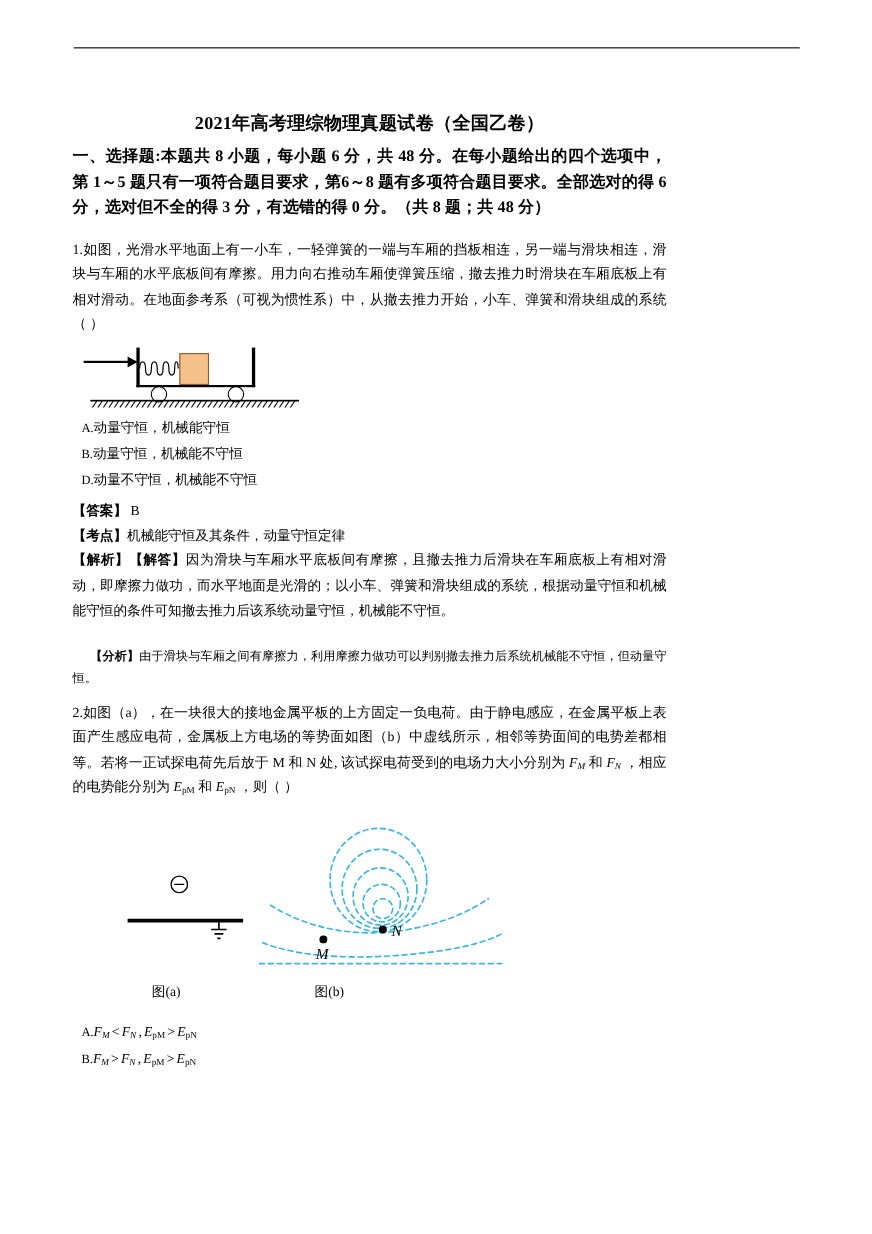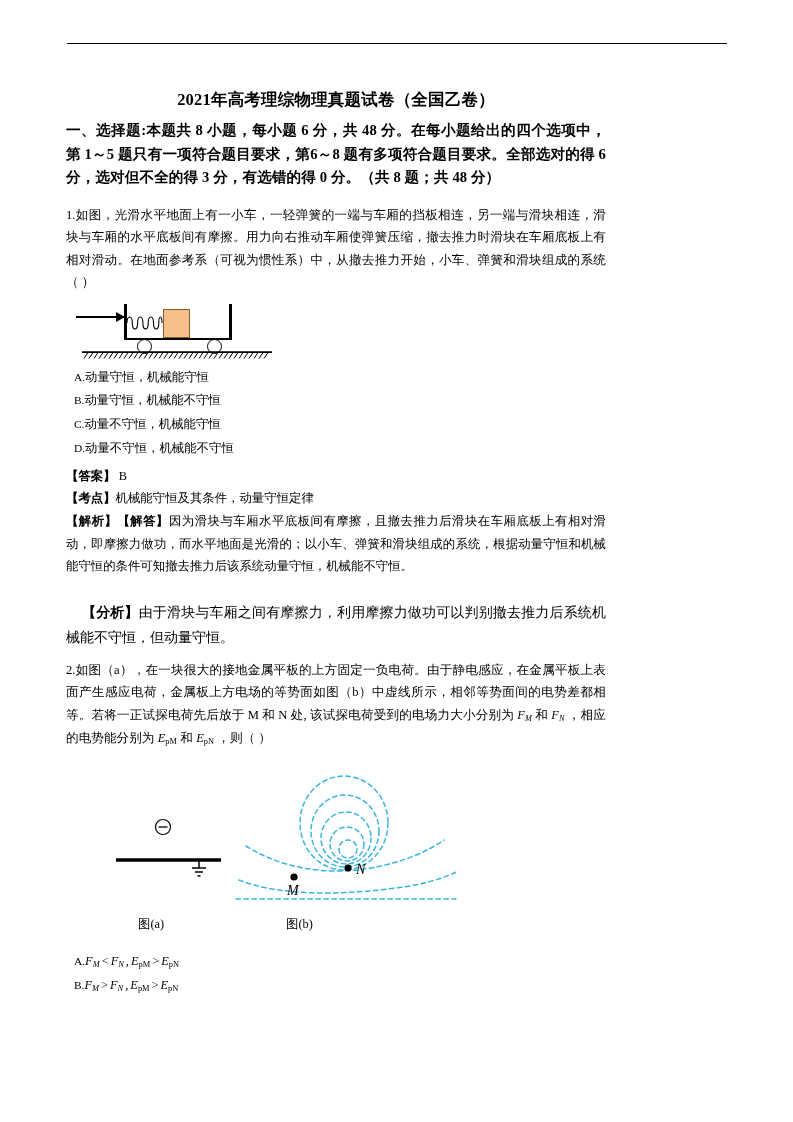--- a/index.html
+++ b/index.html
@@ -13,21 +13,21 @@
     font-family: "Liberation Serif", "DejaVu Serif", serif;
     color: #000000;
     position: relative;
     overflow: hidden;
   }
   .page {
     position: relative;
     width: 672px;
     height: 1122px;
     box-sizing: border-box;
-    padding: 4px 66px;
+    padding: 16px 66px;
     border-radius: 29px;
   }
   .top-rule {
     position: absolute;
     left: 67px;
     top: 43px;
     width: 660px;
     height: 0;
     border-top: 1.6px solid #000;
   }
@@ -71,21 +71,21 @@
   .aline {
     font-size: 12.4px;
     line-height: 1.82;
     text-align: justify;
   }
   .blue {
     color: #000000;
     font-weight: bold;
   }
   .analysis {
-    font-size: 14px;
+    font-size: 11px;
     line-height: 1.8;
     text-align: justify;
     margin-top: 22px;
     text-indent: 16px;
   }
   .analysis .blue { font-weight: bold; }
 
   
   .m {
     font-family: "Liberation Serif", "DejaVu Serif", serif;
@@ -254,21 +254,20 @@
         <line x1="172" y1="7.5" x2="176" y2="1.5"></line>
           <line x1="177" y1="7.5" x2="181" y2="1.5"></line>
         <line x1="182" y1="7.5" x2="186" y2="1.5"></line>
       </g>
     </svg>
   </div>
 
   <div class="opts">
     <div class="opt"><span class="lab">A.</span><span>动量守恒，机械能守恒</span></div>
     <div class="opt"><span class="lab">B.</span><span>动量守恒，机械能不守恒</span></div>
-    <div class="opt"><span class="lab">C.</span><span>动量不守恒，机械能守恒</span></div>
     <div class="opt"><span class="lab">D.</span><span>动量不守恒，机械能不守恒</span></div>
   </div>
 
   <div class="ansblock">
     <div class="aline">
       <span class="blue">【答案】</span>
       <span>B</span>
     </div>
     <div class="aline">
       <span class="blue">【考点】</span><span>机械能守恒及其条件，动量守恒定律</span>

